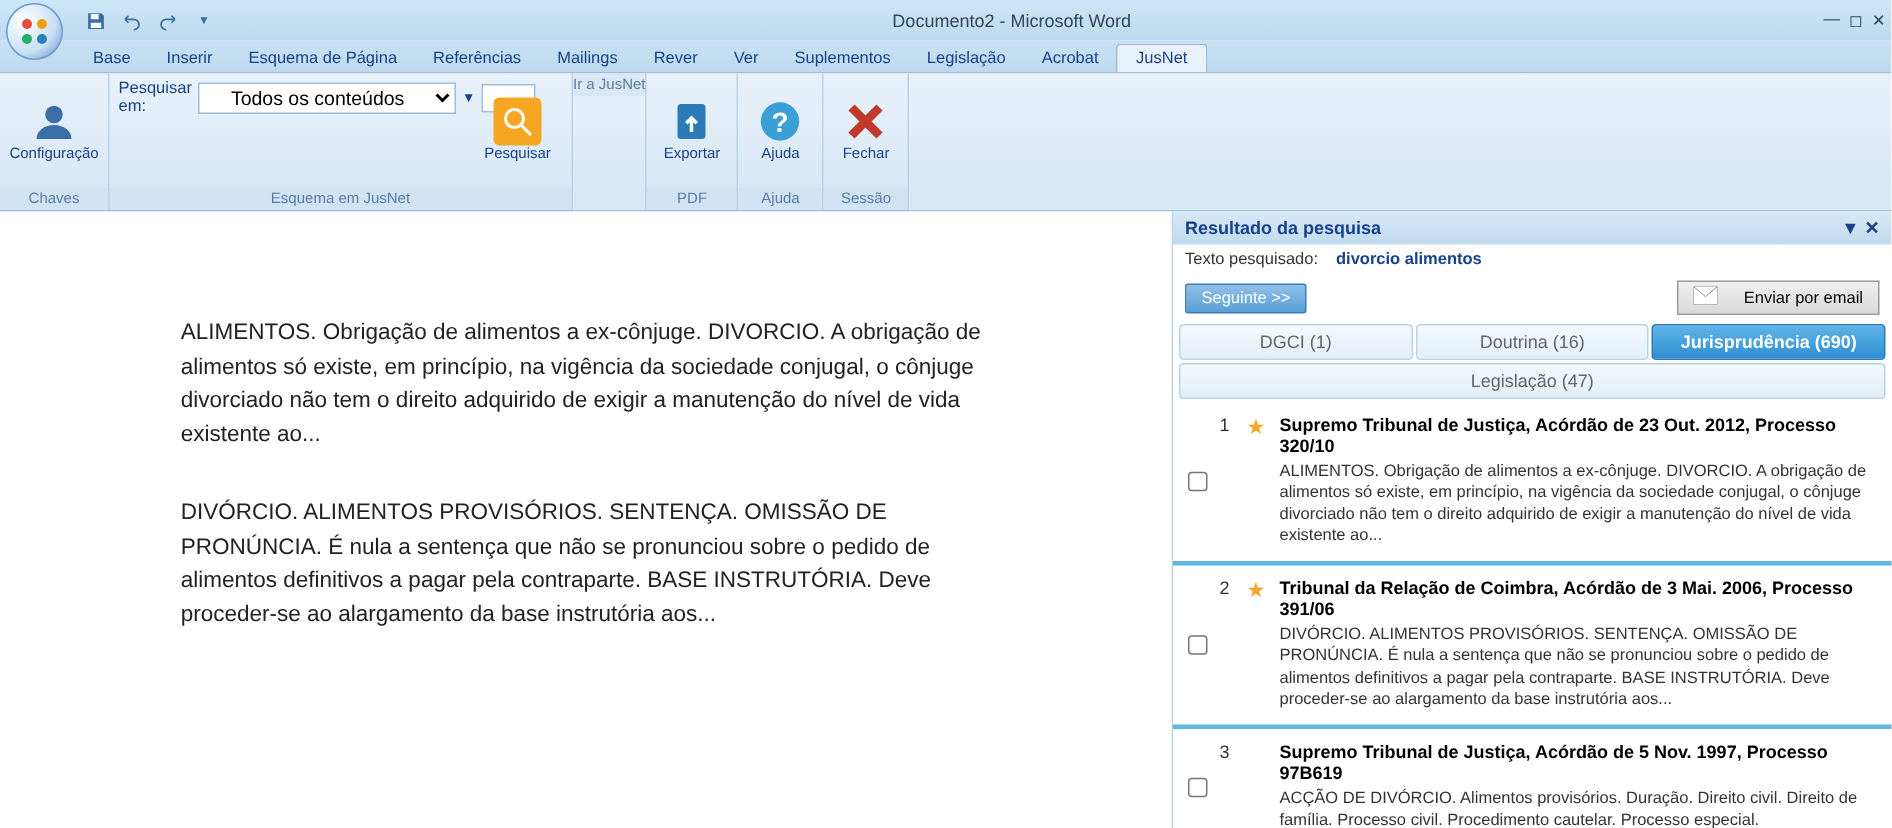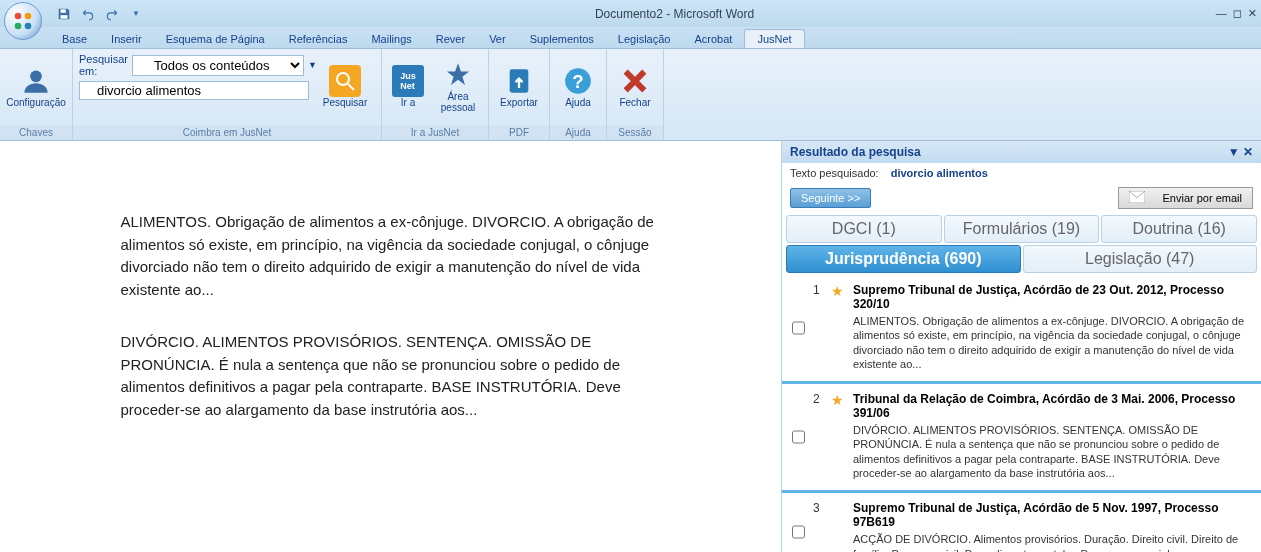--- a/index.html
+++ b/index.html
@@ -17,41 +17,41 @@
 .tab { padding:3px 12px; color:#15428b; font-size:11px; cursor:pointer;}
 .tab.active { background:#e8f1fa; border:1px solid #9dbdd9; border-bottom:none; border-radius:3px 3px 0 0;}
 
 .ribbon { height:92px; background:linear-gradient(#e8f1fa,#d6e7f6); display:flex; border-bottom:1px solid #9dbdd9;}
 .group { border-right:1px solid #b8d2e8; display:flex; flex-direction:column; position:relative;}
 .group-body { flex:1; display:flex; align-items:flex-start; padding:4px 6px; gap:6px;}
 .group-label { text-align:center; font-size:10px; color:#4a6; color:#5a7ca3; padding:2px 0; background:rgba(200,220,240,.4);}
 .big-btn { display:flex; flex-direction:column; align-items:center; justify-content:center; width:60px; height:66px; cursor:pointer; border-radius:3px; padding:2px;}
 .big-btn .ico { width:32px; height:32px; display:flex; align-items:center; justify-content:center;}
 .big-btn .lbl { font-size:10px; color:#15428b; text-align:center; line-height:1.1;}
-.search-block { display:flex; flex-direction:column; gap:4px; width:230px;}
+.search-block { display:flex; flex-direction:row; gap:4px; width:230px;}
 .search-row { display:flex; align-items:center; gap:4px; font-size:11px; color:#15428b;}
 .search-row select, .search-row input { font-size:13px; border:1px solid #9dbdd9; padding:1px 17px; background:#fff;}
 .search-row select { flex:1;}
 .search-row input { flex:1;}
 
 .workspace { display:flex; height:calc(552px - 27px - 22px - 92px); }
 .doc-area { flex:1; background:#fff; padding:30px 0 0 0; overflow:auto; display:flex; justify-content:center; position:relative;}
 .page { width:620px; background:#fff; padding:40px 40px; font-family:Calibri,sans-serif; font-size:15px; color:#222; line-height:1.5;}
 .page p { margin-bottom:30px; }
 
 .results-pane { width:480px; background:#fff; border-left:1px solid #b8d2e8; display:flex; flex-direction:column;}
 .res-header { background:linear-gradient(#d7e8f7,#c1daee); padding:4px 8px; font-weight:bold; color:#15428b; font-size:12px; display:flex; align-items:center;}
 .res-header .drop { margin-left:auto; cursor:pointer;}
 .res-sub { padding:4px 8px; font-size:11px; color:#333; display:flex; gap:12px; align-items:center;}
 .res-sub .q { color:#15428b; font-weight:bold;}
 .res-actions { padding:4px 8px; display:flex; align-items:center; gap:8px;}
 .btn-next { background:linear-gradient(#8fc1e8,#5a9fd6); color:#fff; border:1px solid #3a7cb5; padding:3px 10px; font-size:11px; cursor:pointer; border-radius:2px;}
 .btn-email { margin-left:auto; background:linear-gradient(#f0f0f0,#d9d9d9); border:1px solid #999; padding:3px 10px; font-size:11px; cursor:pointer; display:flex; align-items:center; gap:18px;}
 .res-tabs { display:flex; flex-wrap:wrap; padding:2px 4px; gap:2px;}
-.res-tab { flex:1 1 30%; text-align:center; padding:4px; font-size:16px; border:1px solid #b8d2e8; background:linear-gradient(#f4f9fd,#e2eef8); color:#666; cursor:pointer; border-radius:3px; min-width:100px;}
+.res-tab { flex:1 1 30%; text-align:center; padding:4px; font-size:12px; border:1px solid #b8d2e8; background:linear-gradient(#f4f9fd,#e2eef8); color:#666; cursor:pointer; border-radius:3px; min-width:100px;}
 .res-tab.active { background:linear-gradient(#5fb4e8,#2f8fd1); color:#fff; font-weight:bold; border-color:#2a7bb8;}
 .res-list { flex:1; overflow:auto;}
 .res-item { border-bottom:3px solid #5fb4e8; padding:8px 10px 10px 10px; display:flex; gap:8px;}
 .res-item:last-child { border-bottom:1px solid #ddd;}
 .res-chk { margin-top:2px;}
 .res-num { font-size:12px; color:#333; width:10px;}
 .res-star { width:14px; height:14px; display:inline-block;}
 .res-body { flex:1;}
 .res-title { font-weight:bold; font-size:12px; color:#000; margin-bottom:3px;}
 .res-snip { font-size:11px; color:#333; line-height:1.3;}
@@ -144,38 +144,24 @@
       <div class="big-btn">
         <div class="ico" style="background:#f5a623;border-radius:4px;">
             <svg width="24" height="24" viewBox="0 0 24 24">
               <circle cx="10" cy="10" r="6" fill="none" stroke="#fff" stroke-width="2"></circle>
               <line x1="15" y1="15" x2="21" y2="21" stroke="#fff" stroke-width="2"></line>
             </svg>
           </div>
         <div class="lbl">Pesquisar</div>
       </div>
     </div>
-    <div class="group-label">Coimbra em JusNet</div>
-  </div>
-
-  <div class="group">
-    <div class="group-body">
-      <div class="big-btn" style="width:40px;">
-        <div class="ico" style="background:#2a7bb8;color:#fff;font-size:9px;font-weight:bold;border-radius:3px;flex-direction:column;">Jus<br>Net</div>
-        <div class="lbl">Ir a</div>
-      </div>
-      <div class="big-btn" style="width:48px;">
-        <div class="ico">
-            <svg width="28" height="28" viewBox="0 0 24 24">
-              <path fill="#3a6ea5" d="M12 2l2.5 7h7l-5.7 4.5 2.2 7-6-4.5-6 4.5 2.2-7L2.5 9h7z"></path>
-            </svg>
-          </div>
-        <div class="lbl">Área pessoal</div>
-      </div>
-    </div>
+    <div class="group-label">Esquema em JusNet</div>
+  </div>
+
+  <div class="group">
     <div class="group-label">Ir a JusNet</div>
   </div>
 
   <div class="group">
     <div class="group-body">
       <div class="big-btn" style="width:48px;">
         <div class="ico">
             <svg width="28" height="28" viewBox="0 0 24 24">
               <rect x="4" y="2" width="16" height="20" fill="#2a7bb8" rx="2"></rect>
               <path d="M12 18v-8m-3 3l3-3 3 3" stroke="#fff" stroke-width="2" fill="none"></path>
@@ -239,21 +225,20 @@
       <button class="btn-email">
         <span><svg width="16" height="12" viewBox="0 0 24 18">
               <rect width="24" height="18" fill="#fff" stroke="#888"></rect>
               <path d="M0 0l12 10L24 0" fill="none" stroke="#888"></path>
             </svg></span>
         <span>Enviar por email</span>
       </button>
     </div>
     <div class="res-tabs" id="res-tabs">
         <div class="res-tab">DGCI (1)</div>
-        <div class="res-tab">Formulários (19)</div>
         <div class="res-tab">Doutrina (16)</div>
         <div class="res-tab active">Jurisprudência (690)</div>
         <div class="res-tab">Legislação (47)</div>
       </div>
     <div class="res-list" id="res-list">
         <div class="res-item">
           <input type="checkbox" class="res-chk" style="">
           <div class="res-num">1</div>
           <div class="res-star star-filled">★</div>
           <div class="res-body">

